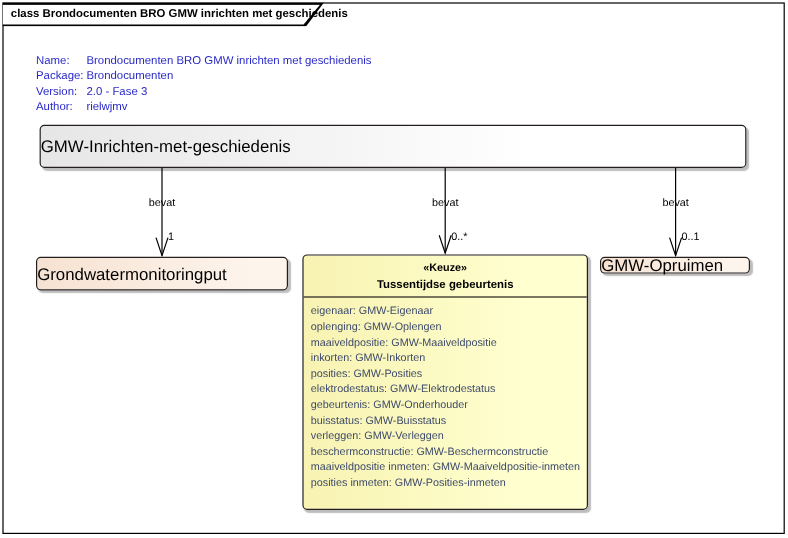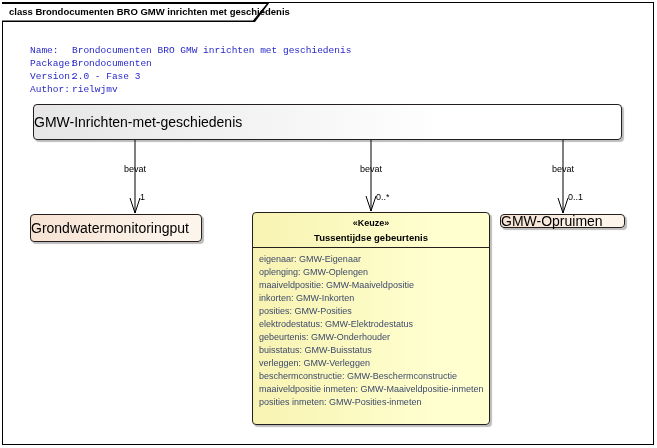--- a/index.html
+++ b/index.html
@@ -12,36 +12,36 @@
   
   .tab { position:absolute; left:2px; top:2px; width:268px; height:20px; z-index:3; }
   .tab-border { position:absolute; left:0; top:0; width:100%; height:100%; background:#000;
                 clip-path:polygon(0 0, 100% 0, calc(100% - 15px) 100%, 0 100%); }
   .tab-fill { position:absolute; left:0; top:1.5px; width:calc(100% - 2px); height:calc(100% - 3px); background:#fff;
               clip-path:polygon(0 0, calc(100% - 1px) 0, calc(100% - 15px) 100%, 0 100%); }
   .tab-text { position:absolute; left:7px; top:4px; font-size:9.5px; font-weight:bold; color:#000; white-space:nowrap; }
 
   
   .meta { position:absolute; left:30px; top:44px; font-size:9.5px; color:#2828c8; }
-  .meta-row { display:flex; height:13px; line-height:13px;font-family:Liberation Mono, monospace; }
+  .meta-row { display:flex; height:13px; line-height:13px; }
   .meta-label { width:42px; }
   .meta-value { white-space:nowrap; }
 
   
   .uml-box { position:absolute; border:1.5px solid #241f1c; border-radius:4px;
              box-shadow:2px 2px 1px #bdbdbd; }
   .box-title { width:100%; text-align:left; font-size:14px; font-weight:normal; color:#000; white-space:nowrap; }
 
   .parent-box { left:33px; top:104px; width:589px; height:36px;
                 background:linear-gradient(to right,#e6e6e6 0%,#ffffff 70%);
                 display:flex; align-items:center; justify-content:center; }
 
   .peach-box { background:linear-gradient(to right,#f6e2d2 0%,#fdf4ec 85%);
                display:flex; align-items:center; justify-content:center; }
-  .left-box  { left:30px;  top:214px; width:172px; height:28px; }
+  .left-box  { left:30px;  top:214px; width:210px; height:28px; }
   .right-box { left:500px; top:214px; width:125px; height:14px; }
 
   .choice-box { left:252px; top:212px; width:238px; height:213px;
                 background:linear-gradient(to right,#f8f3b2 0%,#ffffd0 80%); }
   .choice-header { padding-top:4px; border-bottom:1px solid #241f1c; height:35px; }
   .stereotype { text-align:center; font-size:9px; font-weight:bold; color:#000; line-height:13px; }
   .choice-name { text-align:center; font-size:9.5px; font-weight:bold; color:#000; line-height:15px; }
   .attr-list { padding:5px 3px 3px 6px; }
   .attr-line { font-size:9px; line-height:13px; color:#3d4a6b; white-space:nowrap; }
 

